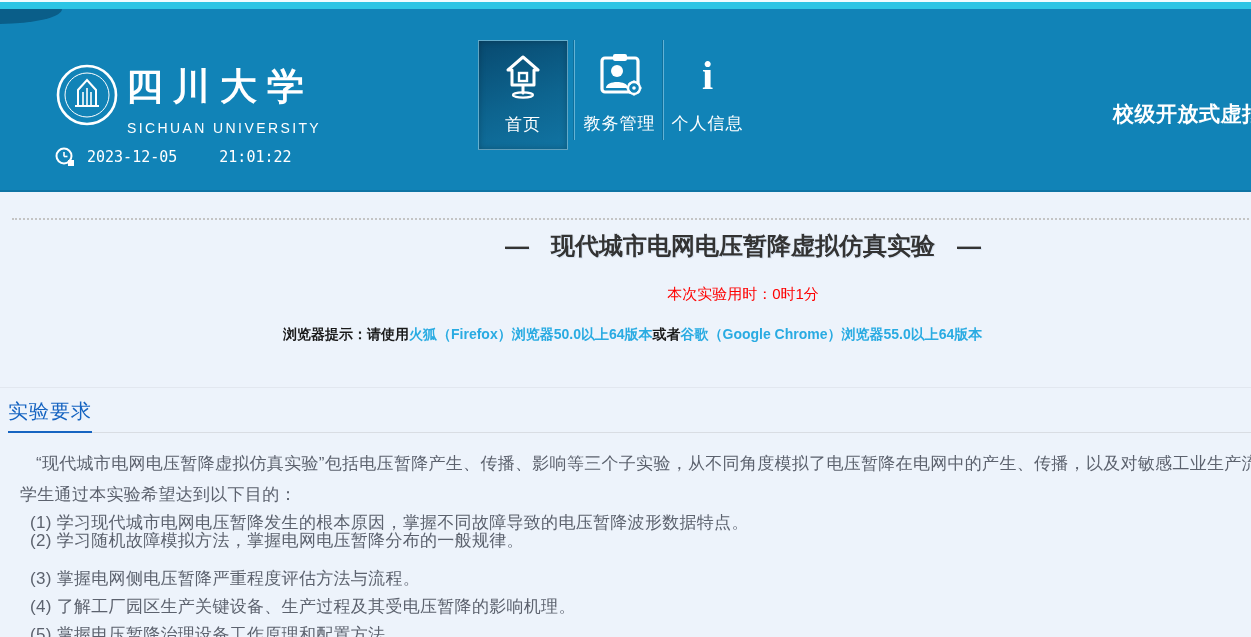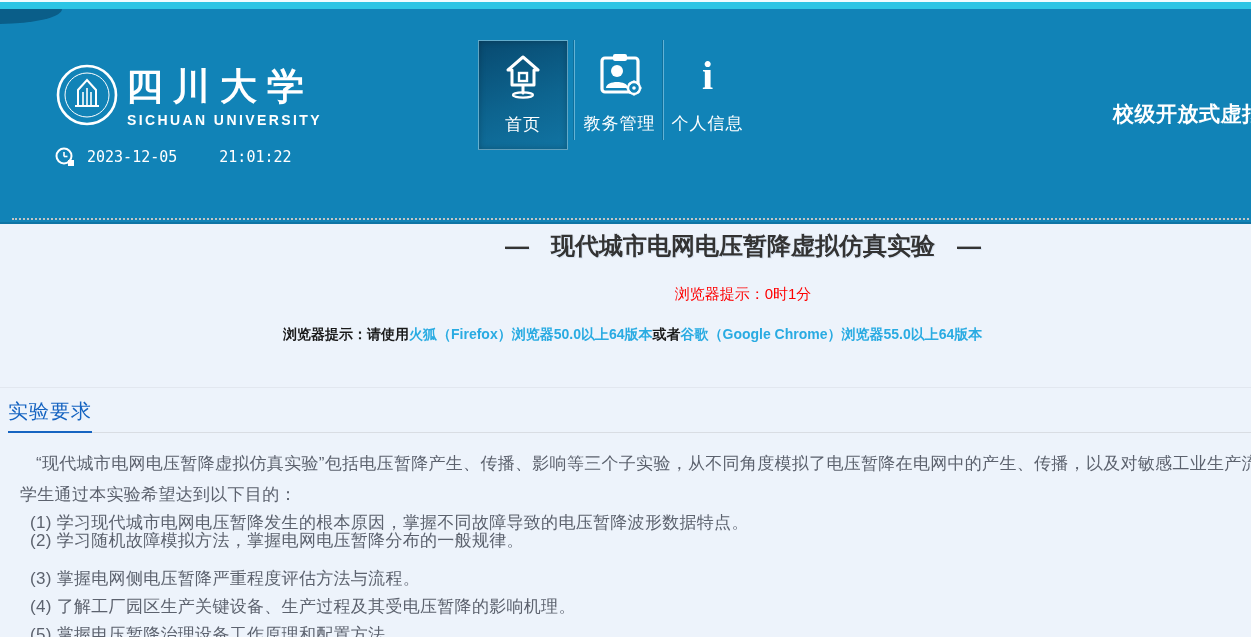--- a/index.html
+++ b/index.html
@@ -1,32 +1,32 @@
 <!DOCTYPE html>
 <html><head>
 <meta charset="utf-8">
 <style>
   * { margin:0; padding:0; box-sizing:border-box; }
   html,body { width:1251px; height:637px; overflow:hidden; }
   body { font-family:"Liberation Sans", sans-serif; background:#edf3fb; position:relative; }
   #stage { position:absolute; top:0; left:0; width:1251px; height:637px; overflow:hidden; background:#edf3fb; }
 
   
-  .header { position:absolute; top:0; left:0; width:1251px; height:224px;
+  .header { position:absolute; top:0; left:0; width:1251px; height:192px;
             background:#1183b7; border-bottom:2px solid #0e74a4; }
   .top-hairline { position:absolute; top:0; left:0; width:100%; height:2px; background:#f0fcff; }
   .top-strip { position:absolute; top:2px; left:0; width:100%; height:7px; background:#2cc5e5; }
   .corner-wedge { position:absolute; top:9px; left:0; width:62px; height:15px;
                   background:#0a5a84; border-radius:0 0 100% 0; opacity:.9; }
 
   
   .seal { position:absolute; top:64px; left:56px; width:62px; height:62px; }
   .logo-cn { position:absolute; top:62px; left:126px; color:#fff; font-size:37px; font-weight:bold;
              font-family:"Liberation Serif", serif; letter-spacing:10px; white-space:nowrap; }
-  .logo-en { position:absolute; top:112px; left:127px; color:#fff; font-size:14px; font-weight:bold;
+  .logo-en { position:absolute; top:120px; left:127px; color:#fff; font-size:14px; font-weight:normal;
              letter-spacing:2.4px; white-space:nowrap; }
 
   .datetime { position:absolute; top:147px; left:55px; display:flex; align-items:center;
               color:#fff; font-family:"DejaVu Sans Mono", monospace; font-size:15px; }
   .clock-icon { width:20px; height:20px; margin-right:12px; }
   .dt-date { margin-right:42px; }
 
   
   .nav-item { position:absolute; top:40px; height:110px; color:#fff; cursor:pointer; }
   .nav-home { left:478px; width:90px;
@@ -156,21 +156,21 @@
     <div class="platform-title">校级开放式虚拟仿真实验</div>
   </div>
 
   <div class="dotted-line"></div>
 
   <div class="title-row">
     <span class="title-dash">—</span><span>现代城市电网电压暂降虚拟仿真实验</span><span class="title-dash">—</span>
   </div>
 
   <div class="timer-row">
-    <span>浏览器提示：</span><span>0时1分</span>
+    <span>本次实验用时：</span><span>0时1分</span>
   </div>
 
   <div class="hint-row" id="browser-hint"><span>浏览器提示：请使用</span><span class="hint-blue">火狐（Firefox）浏览器50.0以上64版本</span><span>或者</span><span class="hint-blue">谷歌（Google Chrome）浏览器55.0以上64版本</span></div>
 
   <div class="section-top-line"></div>
   <div class="req-heading">实验要求</div>
   <div class="req-underline-gray"></div>
   <div class="req-underline-blue"></div>
 
   <div class="body-line para-1">“现代城市电网电压暂降虚拟仿真实验”包括电压暂降产生、传播、影响等三个子实验，从不同角度模拟了电压暂降在电网中的产生、传播，以及对敏感工业生产流水线造成的影响。</div>

